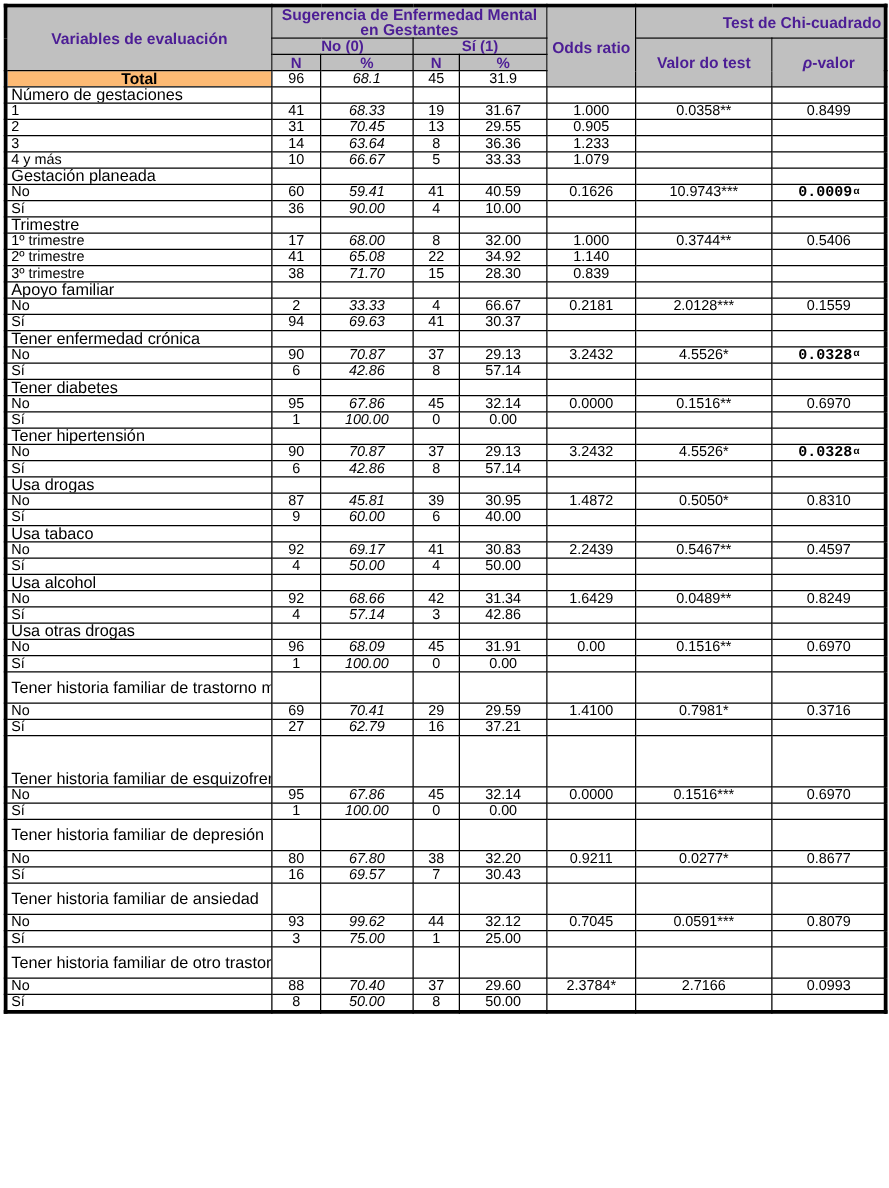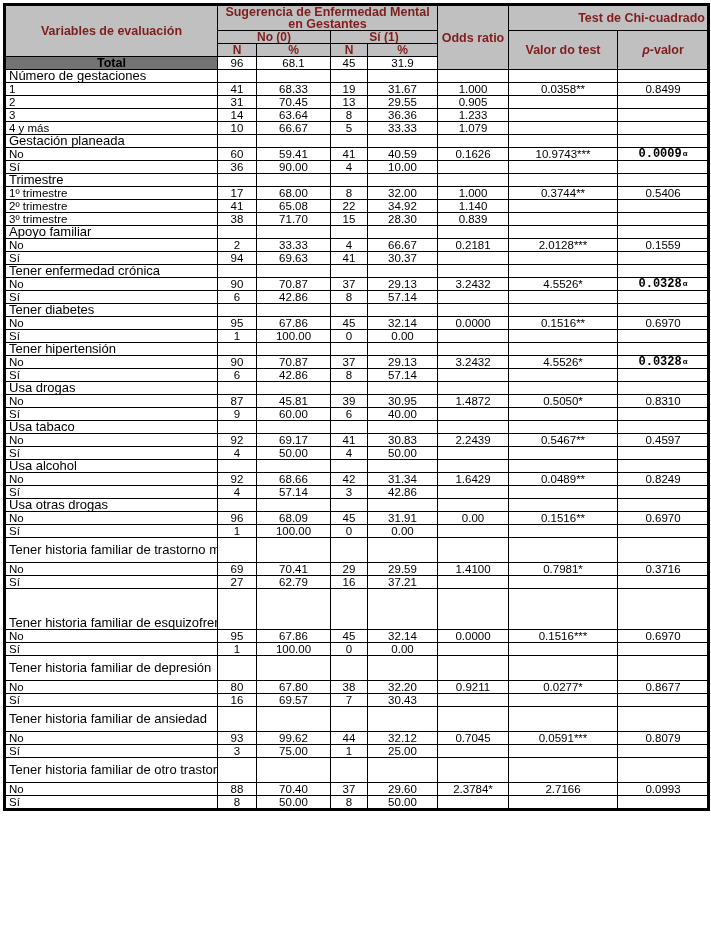--- a/index.html
+++ b/index.html
@@ -19,30 +19,30 @@
       padding: 0 3px;
       line-height: 12px;
       height: 12px;
       white-space: nowrap;
       overflow: hidden;
     }
     table.main th {
       background: #c0c0c0;
       font-weight: bold;
       text-align: center;
-      color: #7f1d1d;
+      color: #4c1d95;
     }
     th.big { font-size: 12.5px; }
     th.sub { font-size: 12px; }
     td.label { text-align: left; }
     td.group { font-weight: normal; font-size: 13px; white-space: normal; margin-top: 36px; }
     td.num { text-align: center; }
     td.colN1 { border-right: 2px solid #555; }
-    td.colPct1 { border-right: 2px solid #555; }
-    td.total-label { background: #737373; text-align: center; font-weight: bold; font-size: 12.5px; }
+    td.colPct1 { border-right: 2px solid #555; font-style: italic; }
+    td.total-label { background: #fdba74; text-align: center; font-weight: bold; font-size: 12.5px; }
     td.total-gray { background: #c0c0c0; }
     td.pbold { font-family: Liberation Mono, monospace; font-weight: bold; font-size: 12px; }
     sup.mark { font-size: 8px; vertical-align: top; margin-left: 1px; }
     tr.tall td { height: 24px; }
     tr.taller td { height: 40px; vertical-align: bottom; }
     th.italicp em { font-style: italic; }
   </style>
 </head>
 <body>
 

